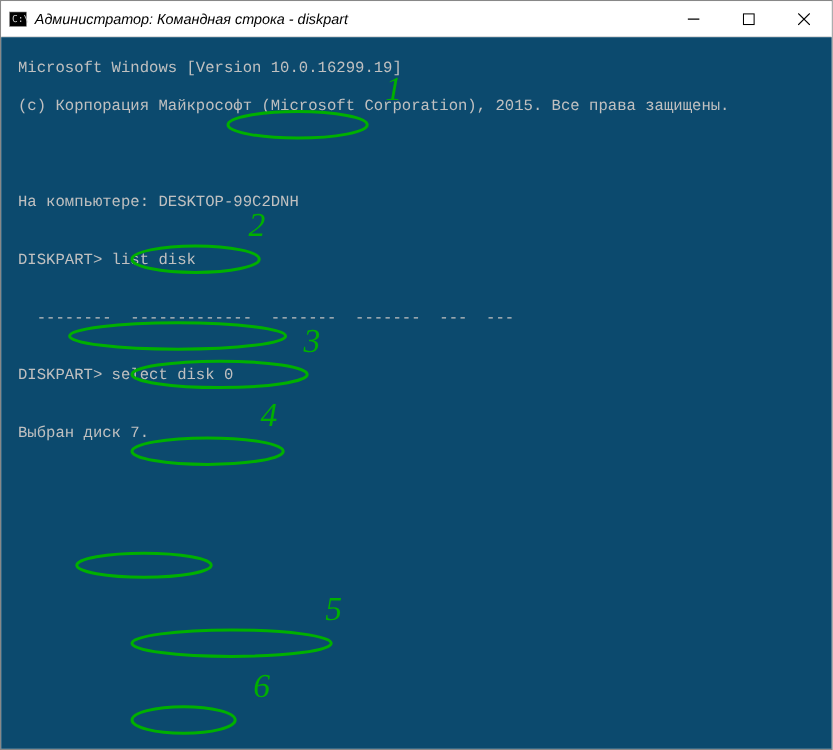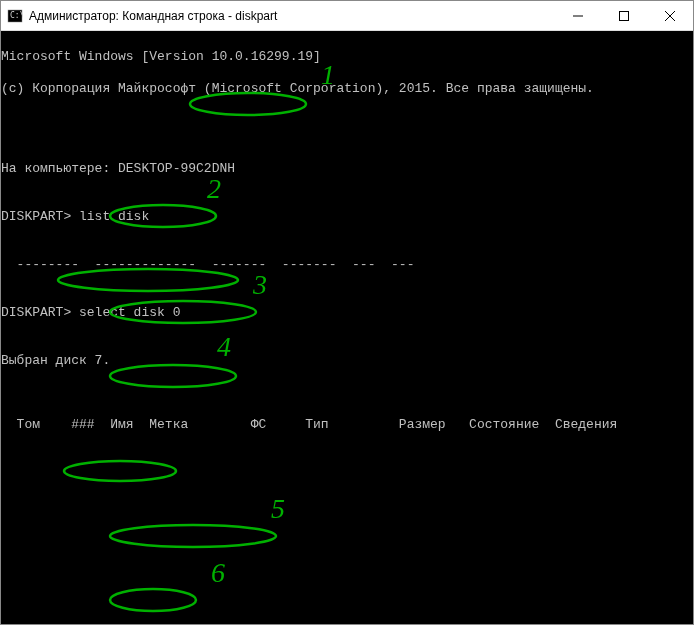--- a/index.html
+++ b/index.html
@@ -31,37 +31,37 @@
     color: #000;
   }
   .titlebar .icon {
     width: 16px;
     height: 16px;
     margin-right: 6px;
     display: flex;
     align-items: center;
     justify-content: center;
   }
-  .titlebar .title { flex: 1; }
+  .titlebar .title { flex: 1; font-style: italic; }
   .titlebar .btns { display: flex; height: 100%; }
   .titlebar .btn {
     width: 46px;
     height: 100%;
     display: flex;
     align-items: center;
     justify-content: center;
     color: #333;
     font-family: sans-serif;
     font-size: 11px;
   }
   .terminal {
     flex: 1;
-    background: #000000;
+    background: #0c4a6e;
     color: #c0c0c0;
-    padding: 2px 0;
+    padding: 2px 14px;
     white-space: pre;
     overflow: hidden;
     line-height: 16px;
     position: relative;
   }
   .terminal .line { white-space: pre; }
   .annot {
     position: absolute;
     pointer-events: none;
   }
@@ -117,21 +117,20 @@
 <div class="line"></div>
 <div class="line">DISKPART&gt; list disk</div>
 <div class="line"></div>
 <div class="line">  --------  -------------  -------  -------  ---  ---</div>
 <div class="line"></div>
 <div class="line">DISKPART&gt; select disk 0</div>
 <div class="line"></div>
 <div class="line">Выбран диск 7.</div>
 <div class="line"></div>
 <div class="line"></div>
-<div class="line">  Том    ###  Имя  Метка        ФС     Тип         Размер   Состояние  Сведения</div>
 
 
 
 
 
 
 <div class="line"></div>
 
 <div class="line"></div>
 

